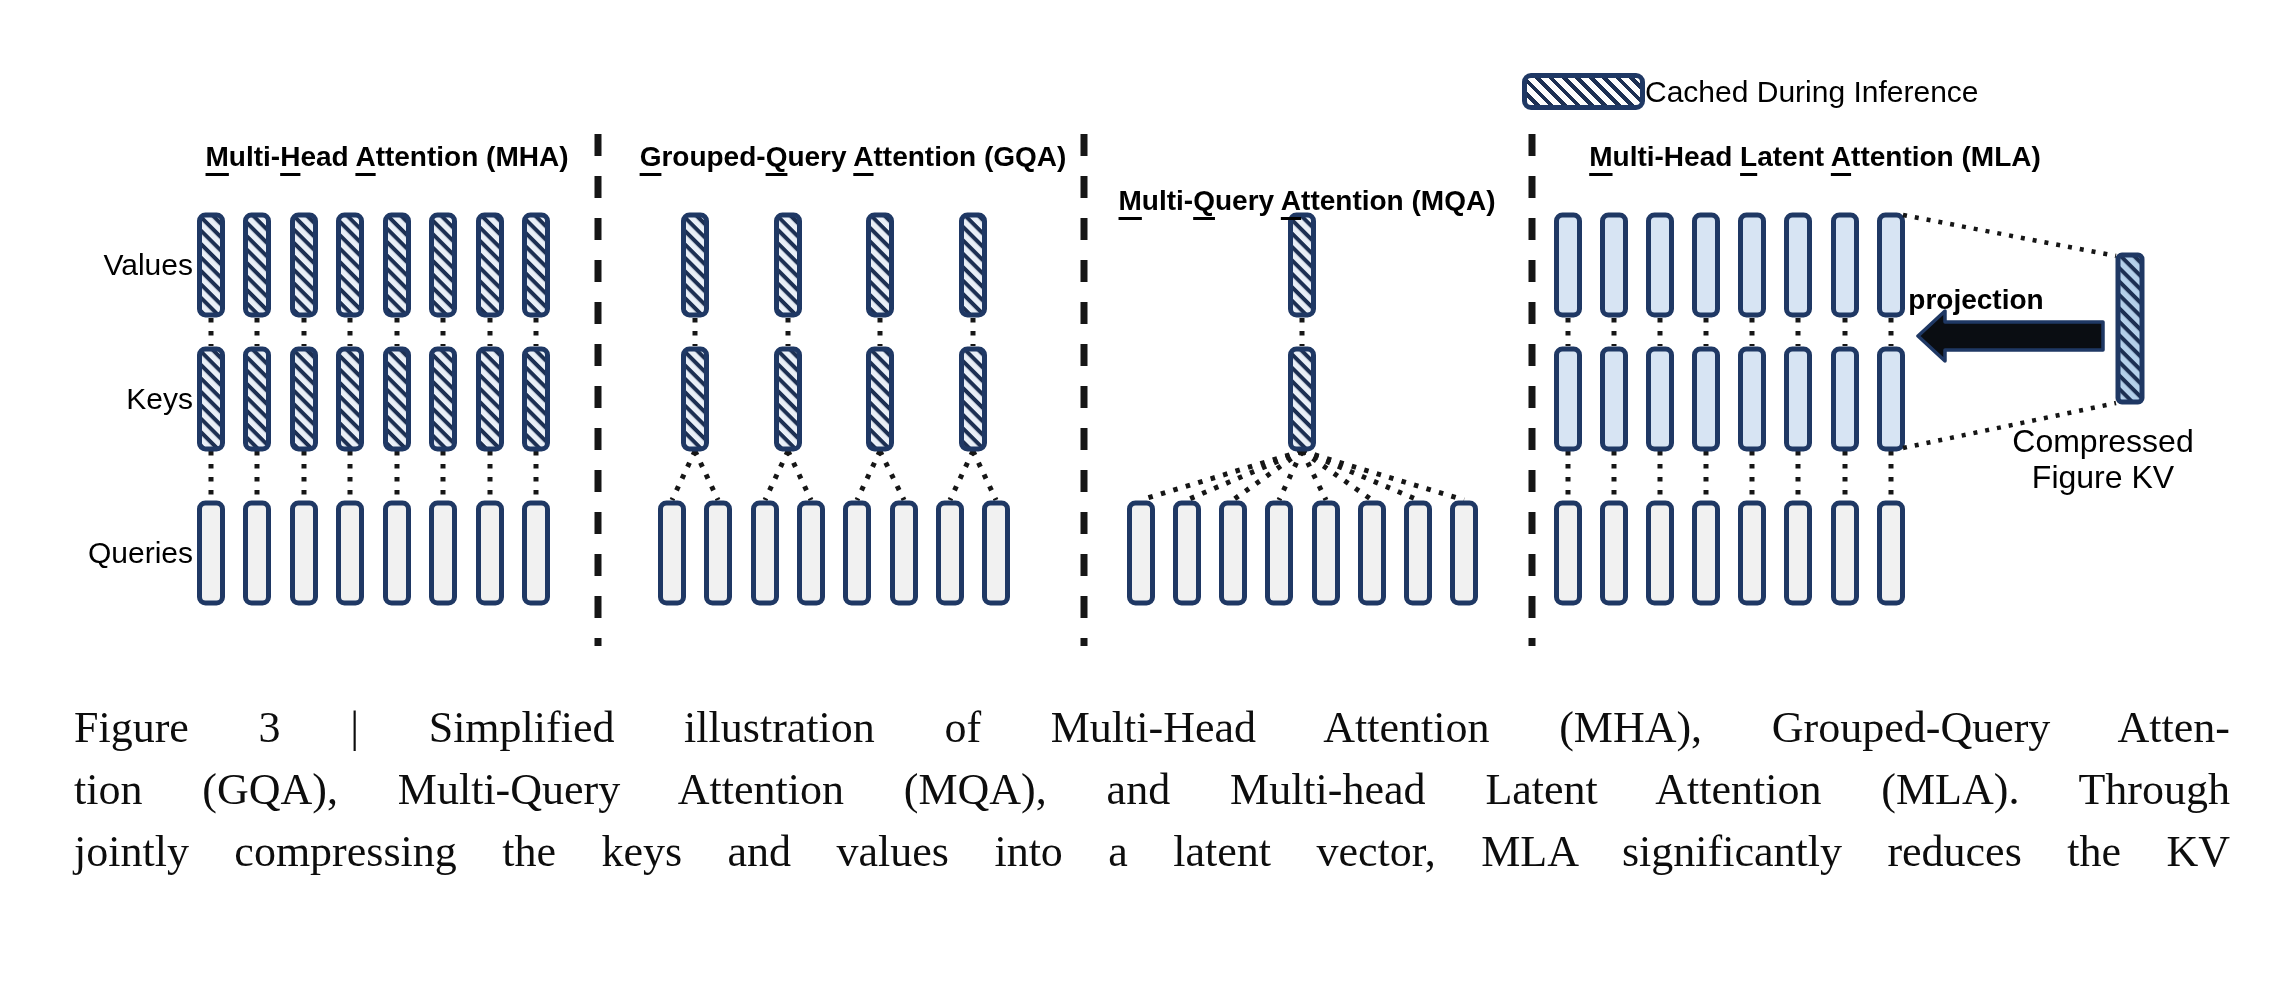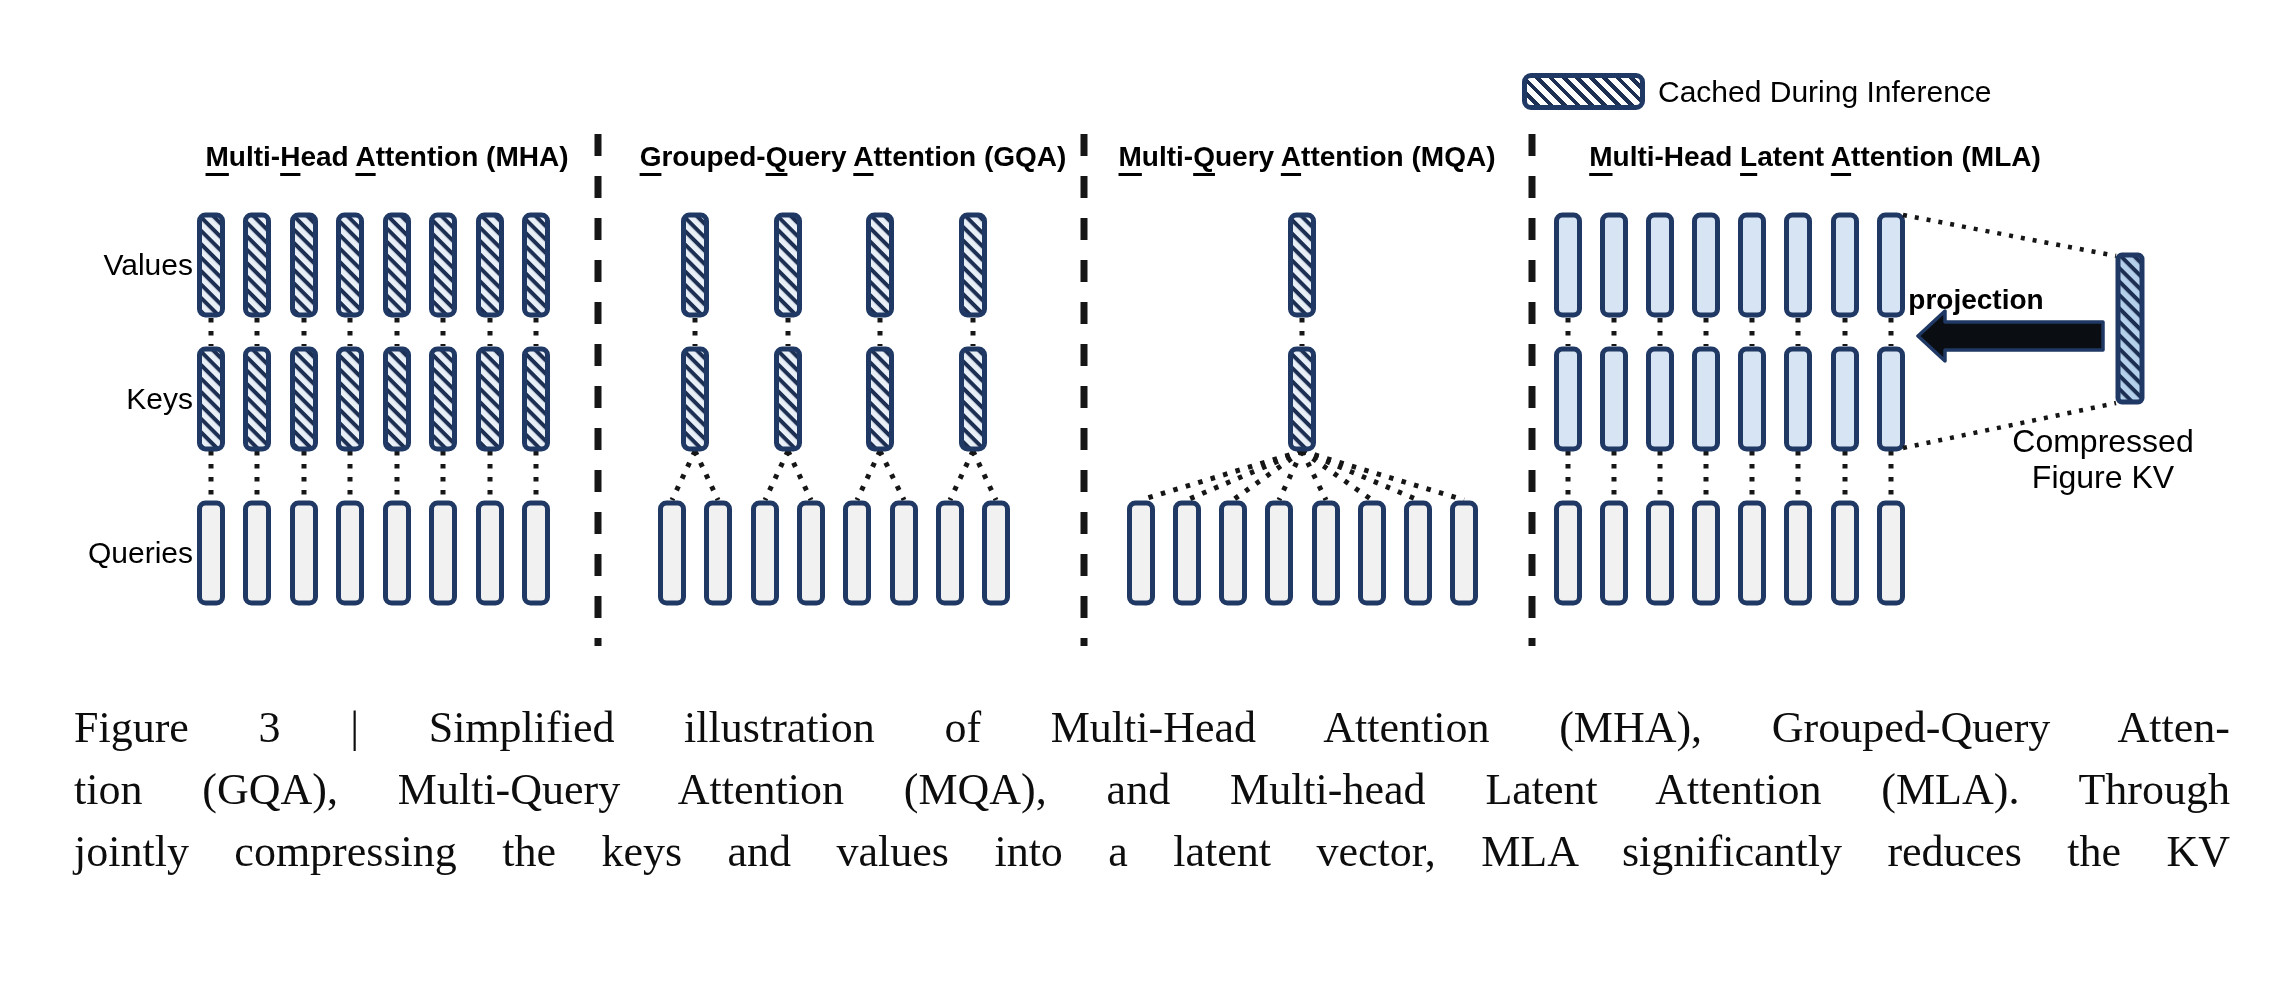--- a/index.html
+++ b/index.html
@@ -4,39 +4,39 @@
 <style>
   html,body{margin:0;padding:0;background:#ffffff;}
   .figure{
     position:relative;width:2296px;height:996px;background:#ffffff;
     font-family:"Liberation Sans",sans-serif;overflow:hidden;color:#000;
   }
   #svg-holder{position:absolute;left:0;top:0;width:2296px;height:996px;}
   #svg-holder svg{display:block;}
 
   
-  .legend{position:absolute;left:1522px;top:73px;display:flex;align-items:center;gap:13px;}
+  .legend{position:absolute;left:1522px;top:73px;display:flex;align-items:center;}
   .legend-swatch{
     width:113px;height:27px;border:5px solid #1f3864;border-radius:9px;
     background:repeating-linear-gradient(45deg,#fdfdfd 0px,#fdfdfd 5.5px,#1c2f52 5.5px,#1c2f52 9.5px);
   }
   .legend-label{font-size:30px;line-height:37px;white-space:nowrap;}
 
   
   .panel-title{
     position:absolute;top:140px;transform:translateX(-50%);
     font-size:28px;font-weight:bold;line-height:34px;white-space:nowrap;
   }
   .panel-title .u{
     text-decoration:underline;
     text-decoration-thickness:3px;
     text-underline-offset:7px;
   }
   #title-mha{left:387px;} #title-gqa{left:853px;}
-  #title-mqa{left:1307px;} #title-mla{left:1815px;}
+  #title-mqa{left:1307px;margin-top:44px;} #title-mla{left:1815px;}
 
   
   .row-label{position:absolute;left:40px;width:153px;text-align:right;font-size:30px;line-height:34px;}
   #label-values{top:248px;} #label-keys{top:382px;} #label-queries{top:536px;}
 
   
   .proj-label{
     position:absolute;left:1976px;top:284px;transform:translateX(-50%);
     font-size:28px;font-weight:600;white-space:nowrap;
   }

